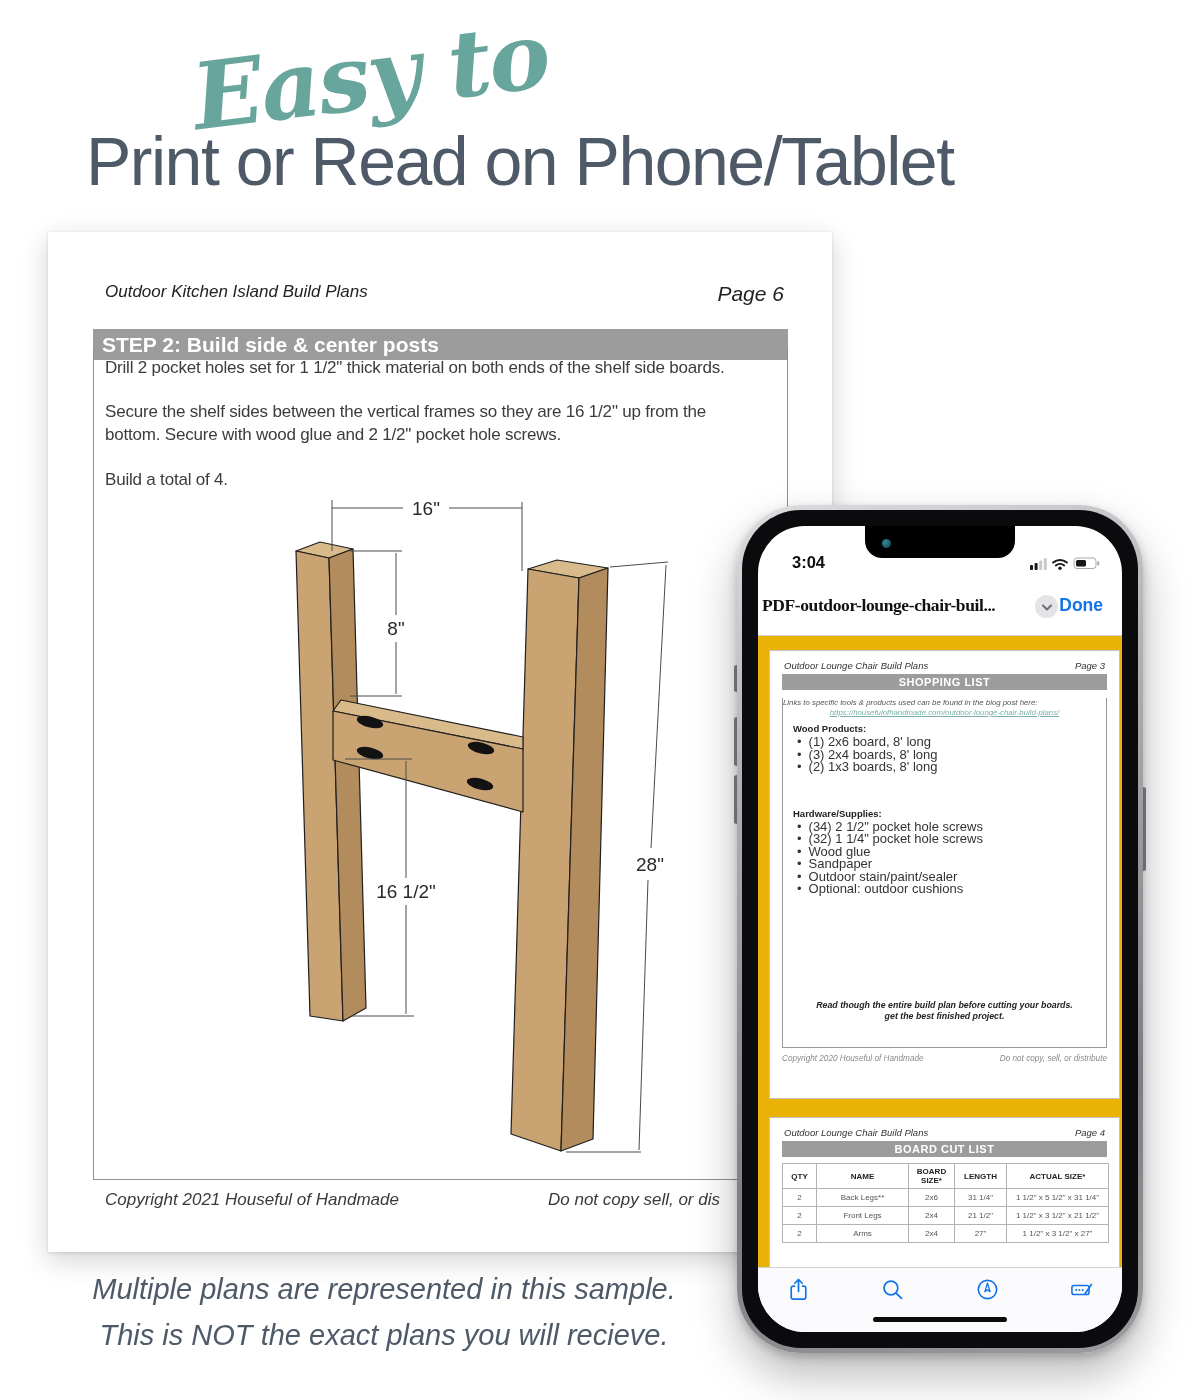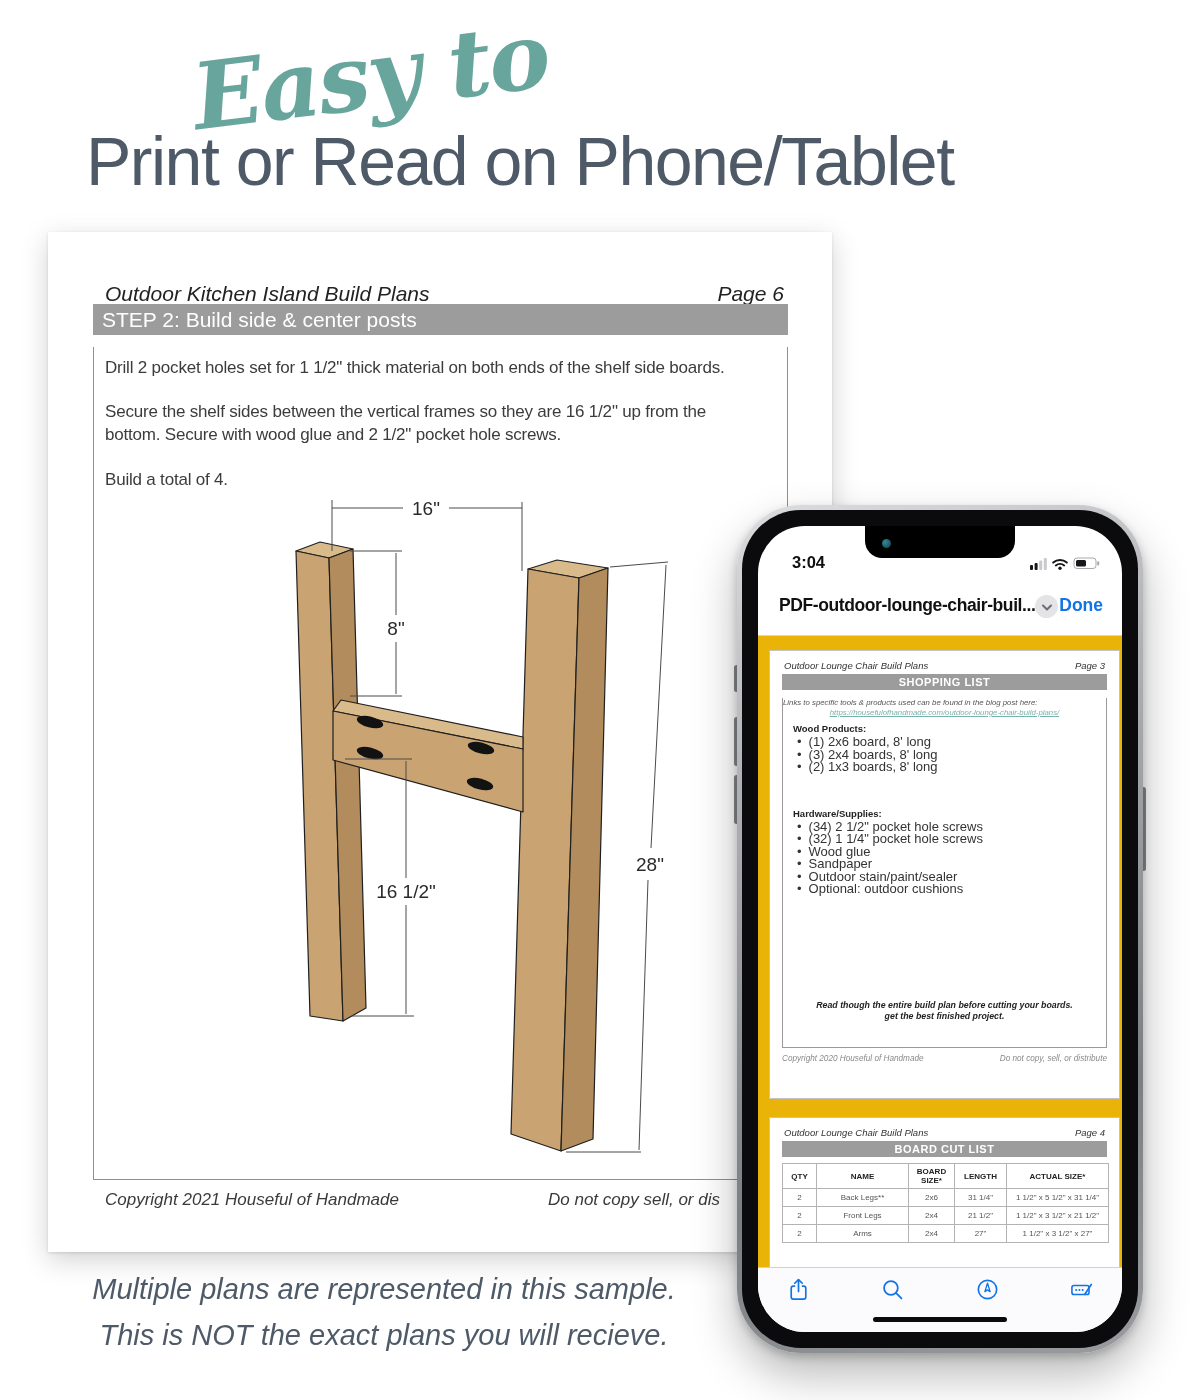--- a/index.html
+++ b/index.html
@@ -10,24 +10,24 @@
   
   .script-word { position:absolute; left:192px; top:22px; z-index:3;
     font-family:"DejaVu Serif", serif; font-style:italic; font-weight:700;
     font-size:92px; color:#68A69D; transform:rotate(-7deg); letter-spacing:-2px; }
   .main-title { position:absolute; left:86px; top:122px; z-index:2;
     font-size:68px; font-weight:400; color:#4E5A68; letter-spacing:-1.5px; white-space:nowrap; }
 
   
   .paper { position:absolute; left:48px; top:232px; width:784px; height:1020px;
     background:#fff; z-index:1; box-shadow:0 8px 26px rgba(0,0,0,.18), 0 1px 3px rgba(0,0,0,.12); }
-  .doc-title { position:absolute; left:57px; top:50px; font-size:21px; font-style:italic; color:#222; }
+  .doc-title { position:absolute; left:57px; top:50px; font-size:17px; font-style:italic; color:#222; }
   .doc-page  { position:absolute; right:48px; top:50px; font-size:21px; font-style:italic; color:#222; }
-  .step-bar { position:absolute; left:45px; top:72px; width:695px; height:31px;
-    background:#9C9C9C; color:#fff; font-size:21px; font-weight:400; line-height:31px; padding-left:9px; }
+  .step-bar { position:absolute; left:45px; top:97px; width:695px; height:31px;
+    background:#9C9C9C; color:#fff; font-size:21px; font-weight:700; line-height:31px; padding-left:9px; }
   .content-box { position:absolute; left:45px; top:115px; width:695px; height:833px;
     border:1px solid #8f8f8f; border-top:none; }
   .doc-body { position:absolute; left:57px; color:#3C3C3C; font-size:17px;
     letter-spacing:-0.2px; line-height:23px; white-space:nowrap; }
   .p1 { top:124px; } .p2 { top:168px; } .p3 { top:236px; }
   .doc-footer-left  { position:absolute; left:57px;  top:958px; font-size:17px; font-style:italic; color:#3a3a3a; }
   .doc-footer-right { position:absolute; left:500px; top:958px; font-size:17px; font-style:italic; color:#3a3a3a; white-space:nowrap; }
   .diagram-svg { position:absolute; left:232px; top:258px; }
 
   
@@ -46,22 +46,22 @@
     box-shadow:0 22px 45px rgba(0,0,0,.28), 0 4px 10px rgba(0,0,0,.2); }
   .bezel { position:absolute; inset:5px; border-radius:59px; background:#0b0b0d; }
   .screen { position:absolute; inset:16px; border-radius:47px; background:#fff; overflow:hidden; }
 
   .notch { position:absolute; left:50%; transform:translateX(-50%); top:0; width:150px; height:32px;
     background:#000; border-radius:0 0 17px 17px; z-index:6; }
   .cam-dot { position:absolute; left:17px; top:13px; width:9px; height:9px; border-radius:50%;
     background:radial-gradient(circle at 35% 35%, #2f8b96, #123c47); }
   .status-time { position:absolute; left:34px; top:27px; font-size:16.5px; font-weight:700; color:#101013; }
   .status-icons { position:absolute; right:16px; top:30px; }
-  .titlebar-title { position:absolute; left:21px; top:69px; font-size:17.5px; font-weight:700;
-    color:#111; letter-spacing:-0.4px; white-space:nowrap; }
+  .titlebar-title { position:absolute; left:4px; top:69px; font-size:17.5px; font-weight:700;
+    color:#111; letter-spacing:-0.4px; white-space:nowrap;font-family:Liberation Serif, serif; }
   .chevron-btn { position:absolute; left:277px; top:69px; width:23px; height:23px; border-radius:50%;
     background:#e4e4e6; display:flex; align-items:center; justify-content:center; }
   .done-btn { position:absolute; right:19px; top:69px; font-size:17.5px; font-weight:600; color:#1273E6; }
   .screen-divider { position:absolute; left:0; top:109px; width:100%; height:1px; background:#d4d4d6; }
 
   .pdf-content { position:absolute; left:0; top:110px; width:100%; height:631px;
     background:#eab308; overflow:hidden; }
   .pdf-page { position:absolute; left:11px; width:351px; background:#fff; border:1px solid #c3c3c5; }
   .page3 { top:14px; height:449px; }
   .page4 { top:481px; height:210px; }

